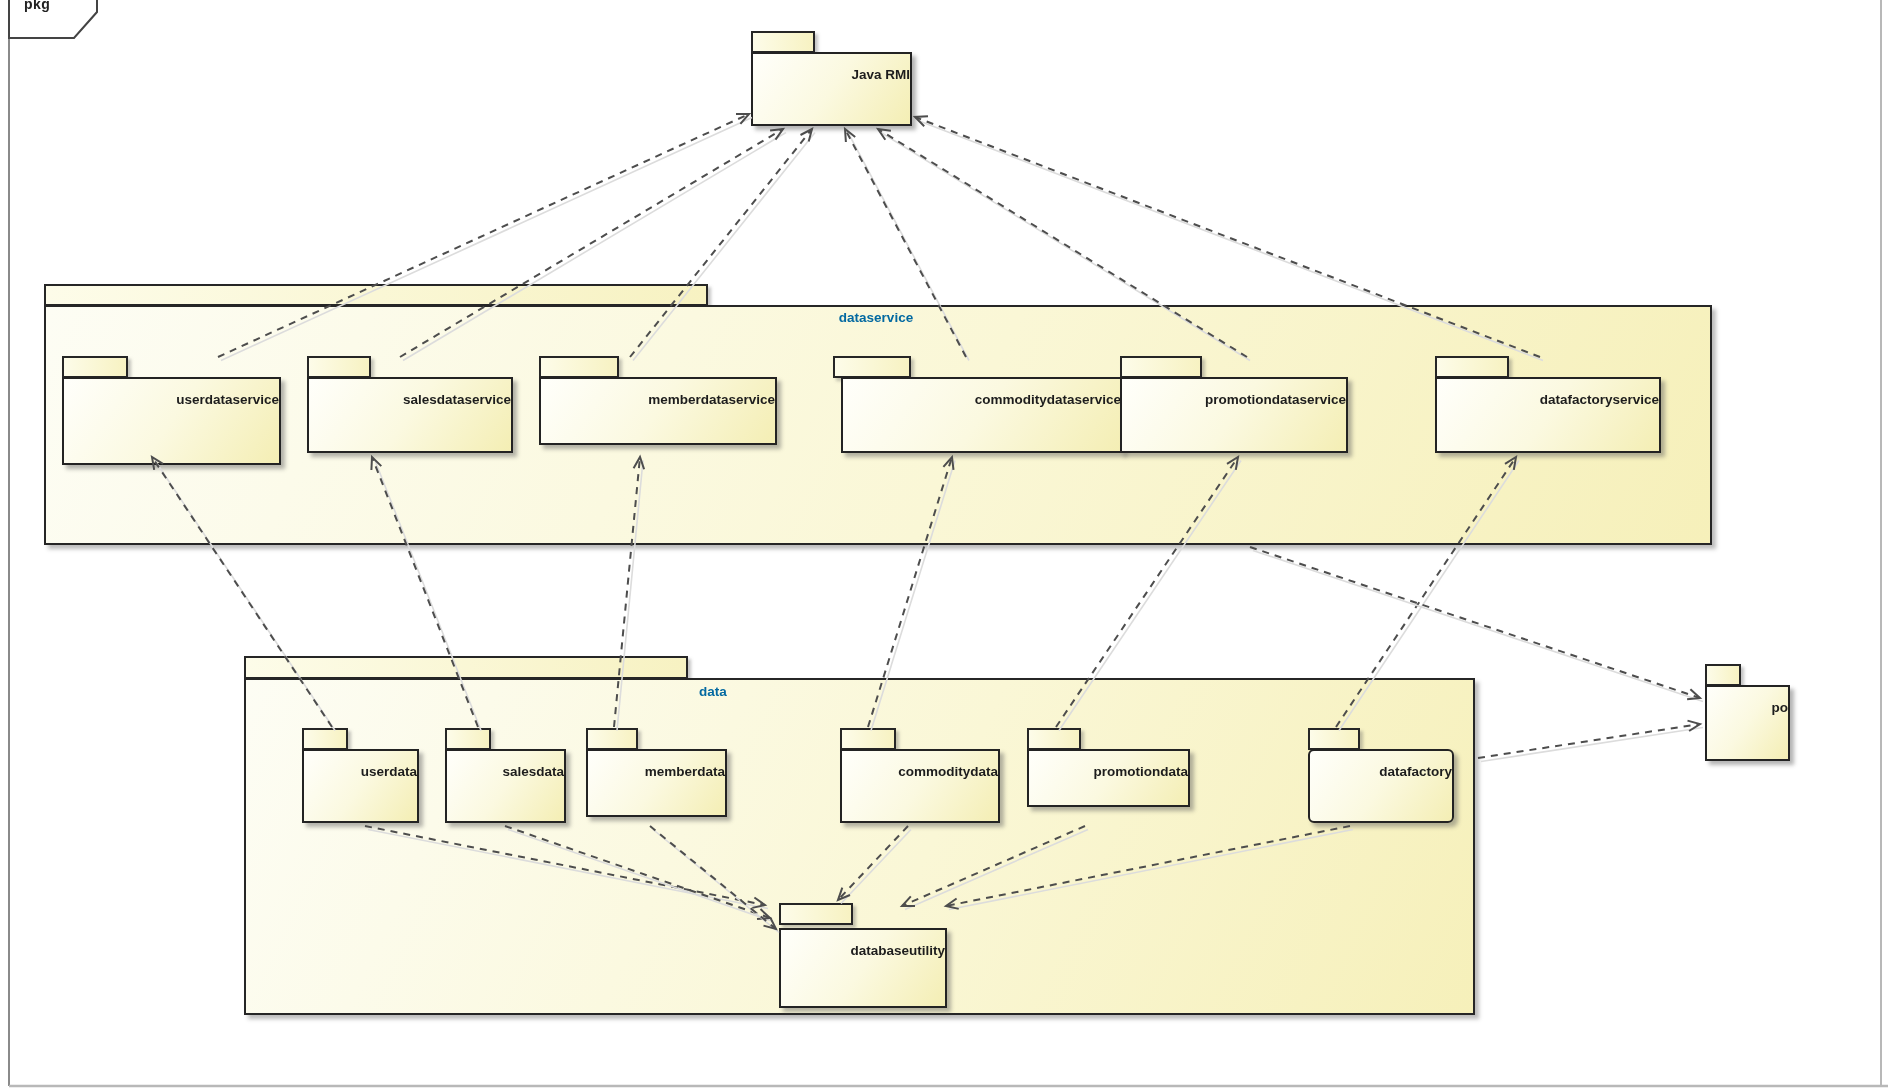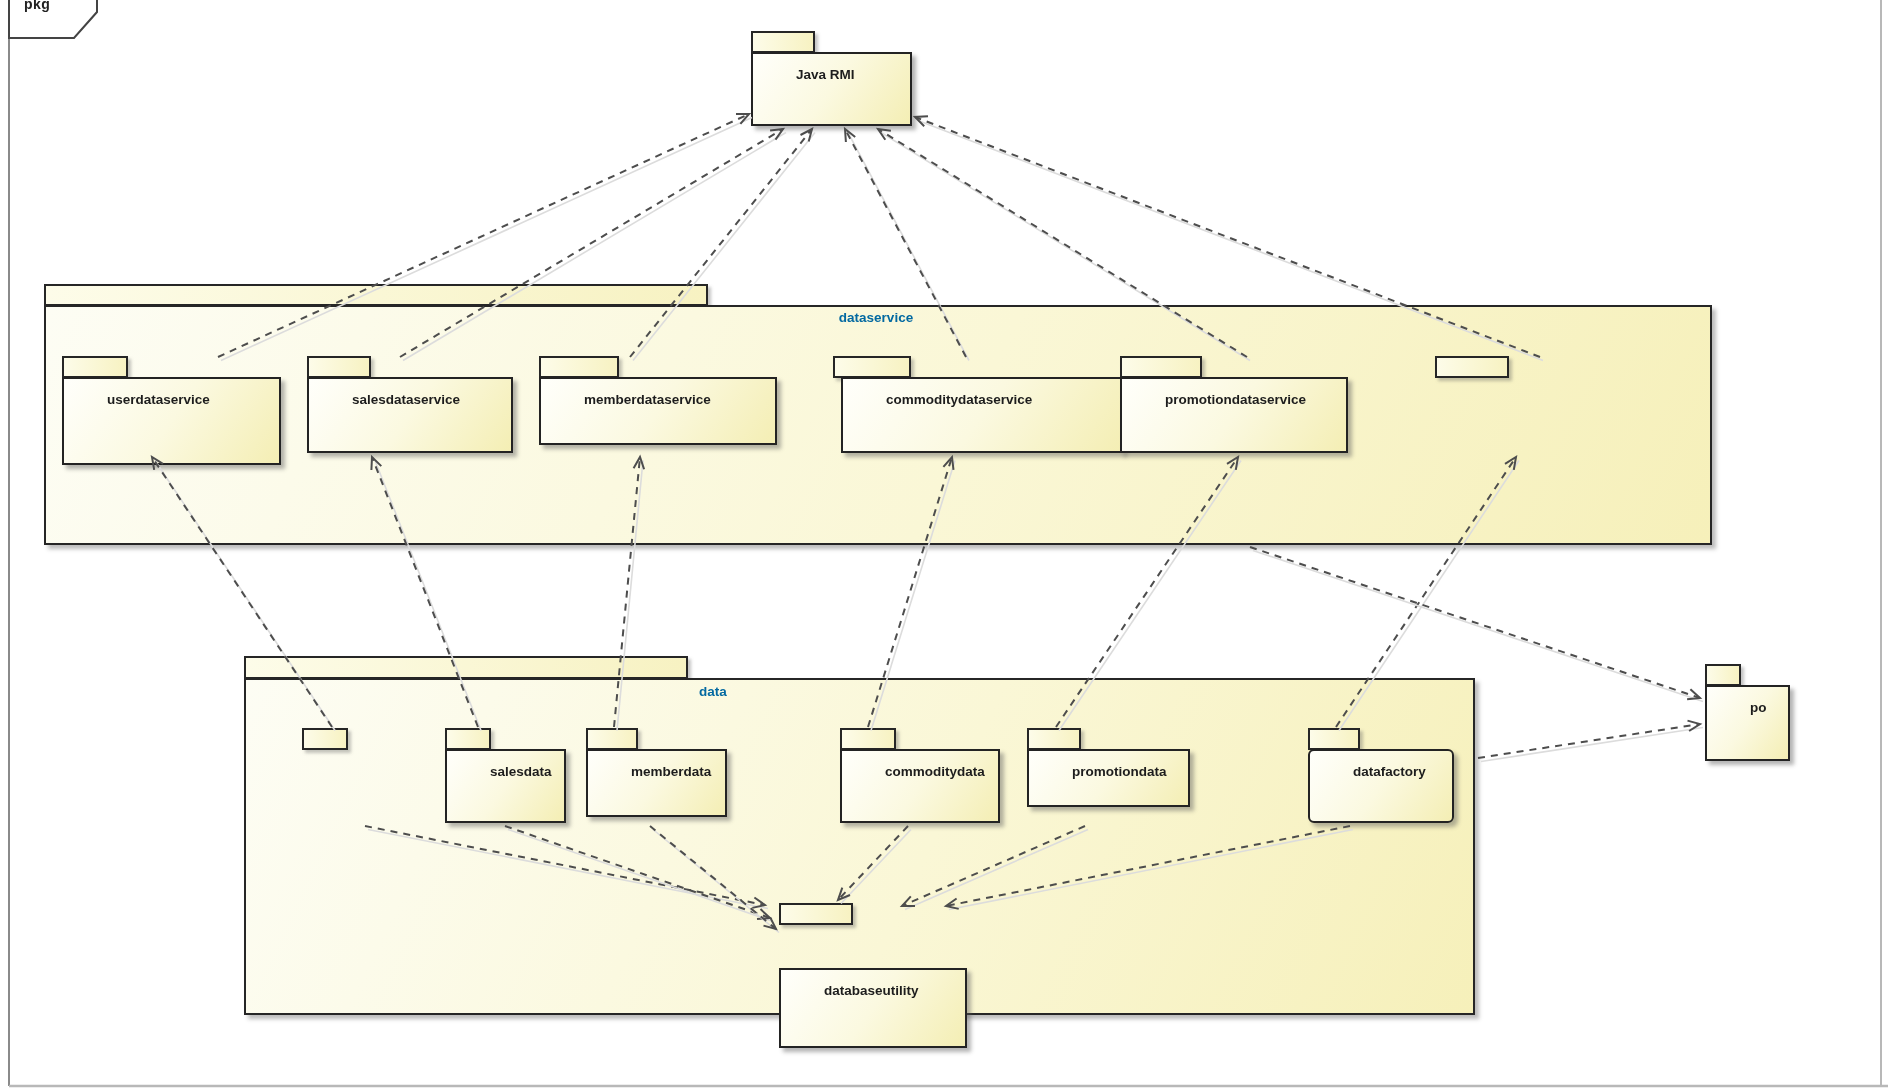--- a/index.html
+++ b/index.html
@@ -21,21 +21,21 @@
     position:absolute;box-sizing:border-box;
     border:2px solid #262626;
     background:linear-gradient(115deg,#fdfdf4 0%,#faf7d6 55%,#f6f0ba 100%);
     box-shadow:4px 4px 4px rgba(90,90,90,.4);
   }
   .node-body{
     position:absolute;box-sizing:border-box;
     border:2px solid #232323;
     background:linear-gradient(125deg,#fffffb 0%,#fbf9e0 50%,#f4eeb4 100%);
     box-shadow:4px 4px 4px rgba(90,90,90,.45);
-    display:flex;justify-content:flex-start;align-items:flex-start;padding-left:43px;
+    display:flex;justify-content:flex-end;align-items:flex-start;
   }
   .node-label{
     font-size:13.5px;font-weight:bold;color:#1d1d1d;padding-top:13px;white-space:nowrap;
   }
   .container-label{
     position:absolute;width:240px;margin-left:-120px;text-align:center;
     font-size:13.5px;font-weight:bold;color:#0369a1;z-index:4;
   }
   .container-layer{position:absolute;inset:0;z-index:1;}
   .node-layer{position:absolute;inset:0;z-index:3;}
@@ -73,21 +73,27 @@
       </div>
       <div class="node-tab" style="left: 833px; top: 356px; width: 78px; height: 22px;"></div>
       <div class="node-body" style="left: 833px; top: 377px; width: 282px; height: 76px; margin-left: 8px;">
         <span class="node-label">commoditydataservice</span>
       </div>
       <div class="node-tab" style="left: 1120px; top: 356px; width: 82px; height: 22px;"></div>
       <div class="node-body" style="left: 1120px; top: 377px; width: 228px; height: 76px;">
         <span class="node-label">promotiondataservice</span>
       </div>
       <div class="node-tab" style="left: 1435px; top: 356px; width: 74px; height: 22px;"></div>
+      <div class="node-body" style="left: 1435px; top: 377px; width: 226px; height: 76px;">
+        <span class="node-label">datafactoryservice</span>
+      </div>
       <div class="node-tab" style="left: 302px; top: 728px; width: 46px; height: 22px;"></div>
+      <div class="node-body" style="left: 302px; top: 749px; width: 117px; height: 74px;">
+        <span class="node-label">userdata</span>
+      </div>
       <div class="node-tab" style="left: 445px; top: 728px; width: 46px; height: 22px;"></div>
       <div class="node-body" style="left: 445px; top: 749px; width: 121px; height: 74px;">
         <span class="node-label">salesdata</span>
       </div>
       <div class="node-tab" style="left: 586px; top: 728px; width: 52px; height: 22px;"></div>
       <div class="node-body" style="left: 586px; top: 749px; width: 141px; height: 68px;">
         <span class="node-label">memberdata</span>
       </div>
       <div class="node-tab" style="left: 840px; top: 728px; width: 56px; height: 22px;"></div>
       <div class="node-body" style="left: 840px; top: 749px; width: 160px; height: 74px;">
@@ -95,21 +101,21 @@
       </div>
       <div class="node-tab" style="left: 1027px; top: 728px; width: 54px; height: 22px;"></div>
       <div class="node-body" style="left: 1027px; top: 749px; width: 163px; height: 58px;">
         <span class="node-label">promotiondata</span>
       </div>
       <div class="node-tab" style="left: 1308px; top: 728px; width: 52px; height: 22px;"></div>
       <div class="node-body" style="left: 1308px; top: 749px; width: 146px; height: 74px; border-radius: 6px;">
         <span class="node-label">datafactory</span>
       </div>
       <div class="node-tab" style="left: 779px; top: 903px; width: 74px; height: 22px;"></div>
-      <div class="node-body" style="left: 779px; top: 968px; width: 188px; height: 80px;">
+      <div class="node-body" style="left: 779px; top: 928px; width: 168px; height: 80px;">
         <span class="node-label">databaseutility</span>
       </div>
       <div class="node-tab" style="left: 1705px; top: 664px; width: 36px; height: 22px;"></div>
       <div class="node-body" style="left: 1705px; top: 685px; width: 85px; height: 76px;">
         <span class="node-label">po</span>
       </div>
     </div>
   <svg id="edges" width="1888" height="1092" viewBox="0 0 1888 1092">
       <g>
         <line x1="221" y1="360.5" x2="752" y2="117.5" stroke="#dcdcdc" stroke-width="1.6"></line>

